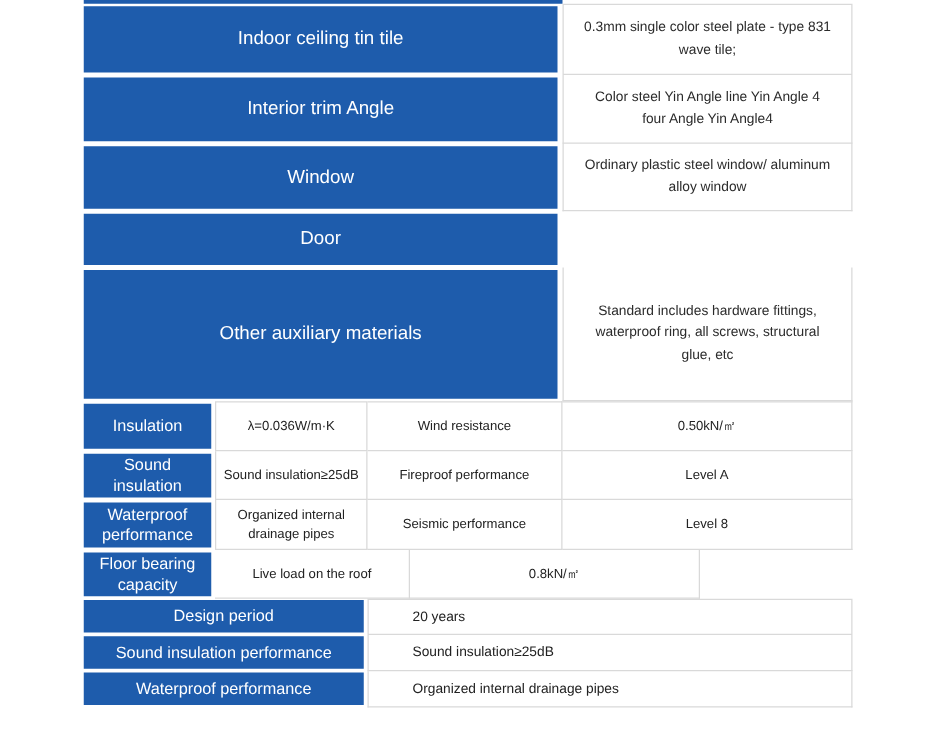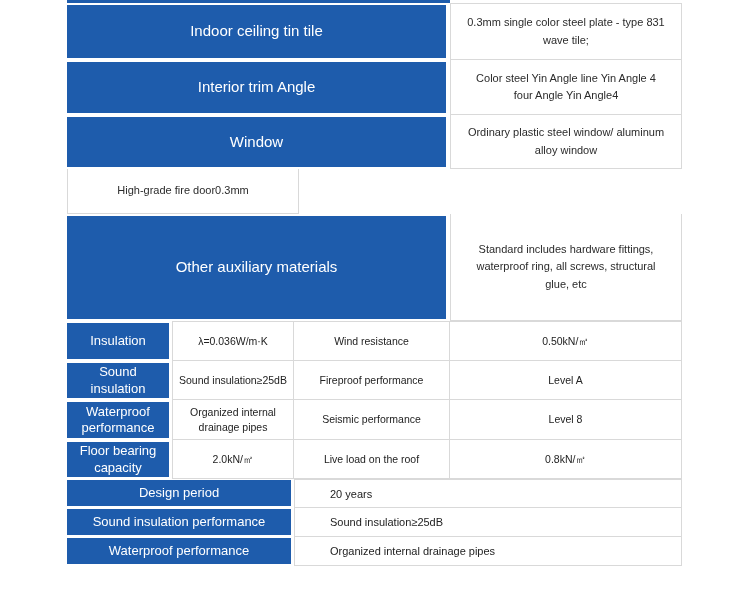--- a/index.html
+++ b/index.html
@@ -130,22 +130,24 @@
         <div class="blue big">
             <span>Window</span>
           </div>
       </div>
       <div class="white">
         <span>Ordinary plastic steel window/ aluminum alloy window</span>
       </div>
     </div>
 
     <div class="row h45">
-      <div class="white">
-        <span>High-grade fire door0.3mm</span>
+      <div class="bluewrap">
+        <div class="blue big">
+            <span>Door</span>
+          </div>
       </div>
     </div>
 
     <div class="row h107">
       <div class="bluewrap">
         <div class="blue big">
             <span>Other auxiliary materials</span>
           </div>
       </div>
       <div class="white">
@@ -203,23 +205,20 @@
         <span>Level 8</span>
       </div>
     </div>
 
     <div class="row rowB h39">
       <div class="bluewrapB">
         <div class="blue med">
             <span>Floor bearing capacity</span>
           </div>
       </div>
-      <div class="whiteB first-col w122">
-        <span>2.0kN/㎡</span>
-      </div>
       <div class="whiteB w156">
         <span>Live load on the roof</span>
       </div>
       <div class="whiteB w232">
         <span>0.8kN/㎡</span>
       </div>
     </div>
 
     <div class="row rowC firstC h29">
       <div class="bluewrapC">

